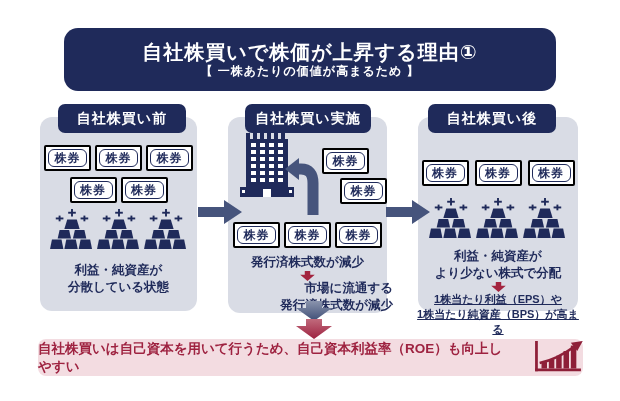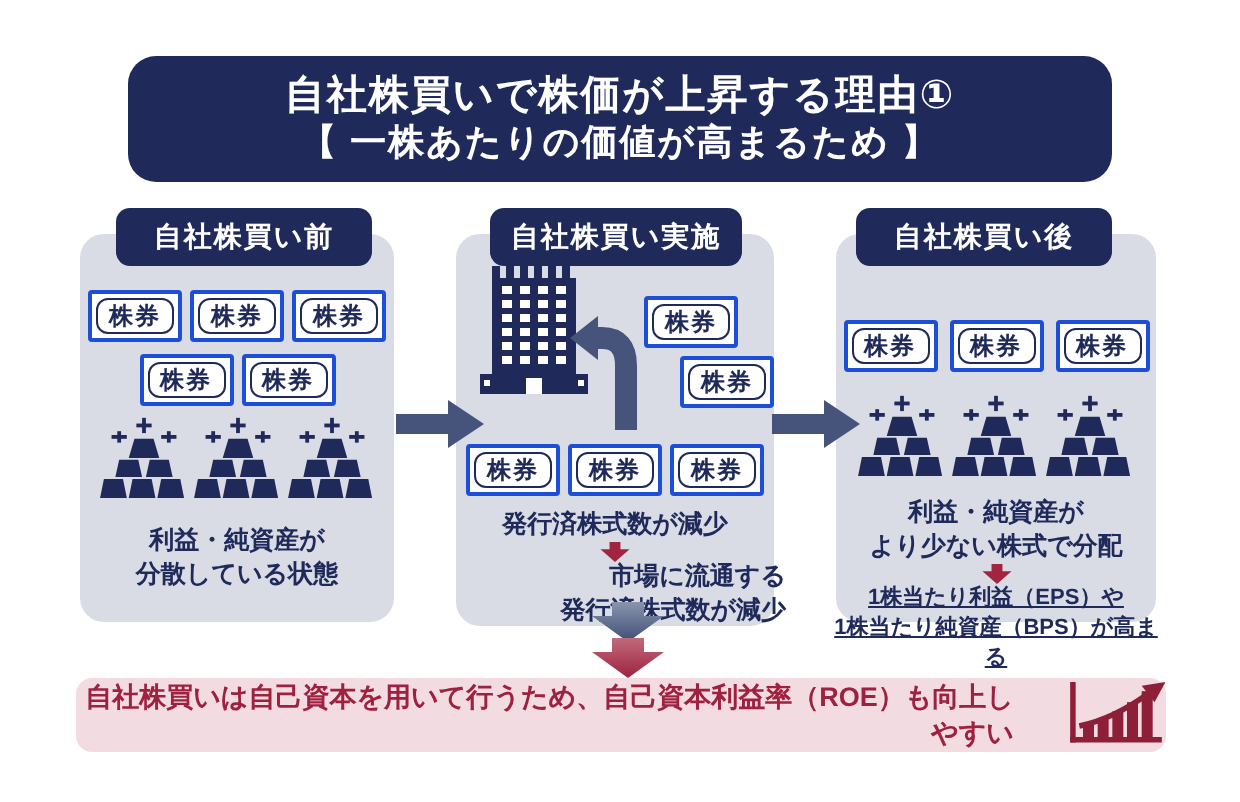--- a/index.html
+++ b/index.html
@@ -10,40 +10,40 @@
   .stage{
     position:relative;width:620px;height:401px;background:#ffffff;overflow:hidden;
   }
   
   .title-banner{
     position:absolute;left:64px;top:28px;width:492px;height:63px;
     background:#1f2a5a;border-radius:14px;color:#fff;
     display:flex;flex-direction:column;justify-content:center;align-items:center;
   }
   .title-line1{font-size:20px;font-weight:700;letter-spacing:1px;line-height:1.2;}
-  .title-line2{font-size:18px;font-weight:700;letter-spacing:1px;line-height:1.3;}
+  .title-line2{font-size:12px;font-weight:700;letter-spacing:1px;line-height:1.3;}
   
   .panel{
     position:absolute;top:117px;background:#d9dce5;border-radius:12px;height:194px;
   }
   .panel-before{left:40px;width:157px;}
   .panel-during{left:228px;width:159px;height:196px;}
   .panel-after{left:418px;width:160px;}
   .panel-tab{
     position:absolute;top:104px;height:29px;background:#1f2a5a;border-radius:7px;
     color:#fff;font-size:14px;font-weight:700;letter-spacing:1px;
     display:flex;align-items:center;justify-content:center;z-index:3;
   }
   .tab-before{left:58px;width:128px;}
   .tab-during{left:245px;width:126px;}
   .tab-after{left:428px;width:128px;}
   
   .tile{
     position:relative;width:47px;height:26px;background:#fff;
-    border:2px solid #1d4ed8;border-radius:2px;box-sizing:border-box;
+    border:2px solid #000000;border-radius:2px;box-sizing:border-box;
     display:flex;align-items:center;justify-content:center;
     font-size:12px;font-weight:700;color:#1f2a5a;letter-spacing:1px;
     flex:0 0 auto;
   }
   .tile::before{
     content:"";position:absolute;left:2px;right:2px;top:2px;bottom:2px;
     border:1px solid #1f2a5a;border-radius:6px;
   }
   .tile-row{position:absolute;left:0;right:0;display:flex;justify-content:center;gap:4px;}
   
@@ -56,21 +56,21 @@
   .mini-arrow{position:absolute;left:0;right:0;display:flex;justify-content:center;}
   
   .h-arrow{position:absolute;top:200px;width:44px;height:24px;}
   .h-arrow-1{left:198px;}
   .h-arrow-2{left:386px;}
   .v-double-arrow{position:absolute;left:296px;top:301px;width:36px;height:38px;z-index:4;}
   
   .footer-banner{
     position:absolute;left:38px;top:339px;width:545px;height:37px;
     background:#f3dce1;border-radius:8px;
-    display:flex;align-items:center;justify-content:center;gap:26px;text-align:right;
+    display:flex;align-items:center;justify-content:center;gap:26px;
   }
   .footer-text{color:#9e2240;font-weight:700;font-size:13.5px;letter-spacing:0;}
   .icon{display:inline-flex;line-height:0;}
   svg{display:block;}
 </style>
 </head>
 <body>
 
 <svg width="0" height="0" style="position:absolute" aria-hidden="true">
   <defs>

